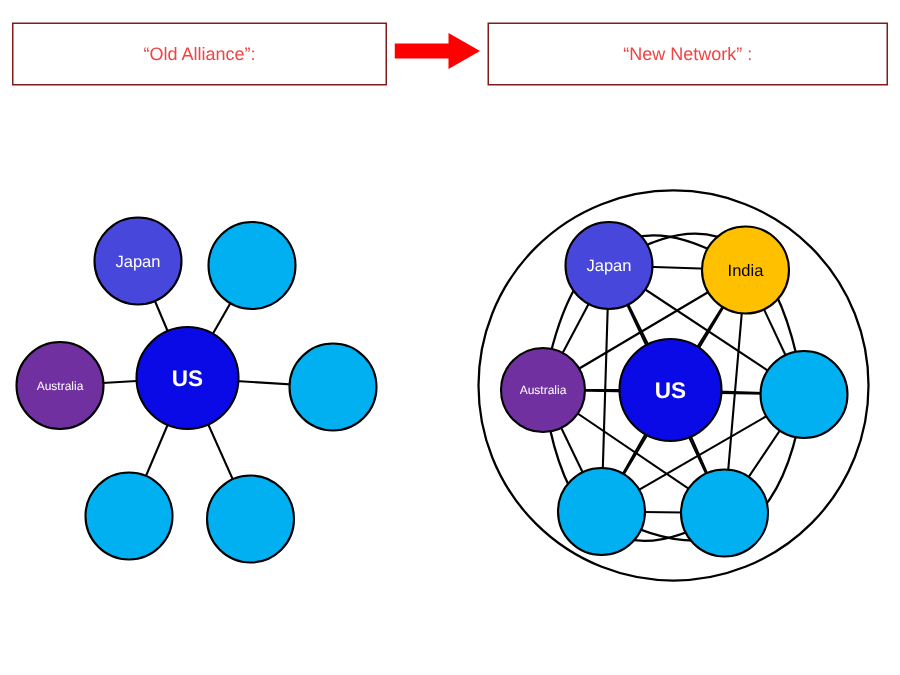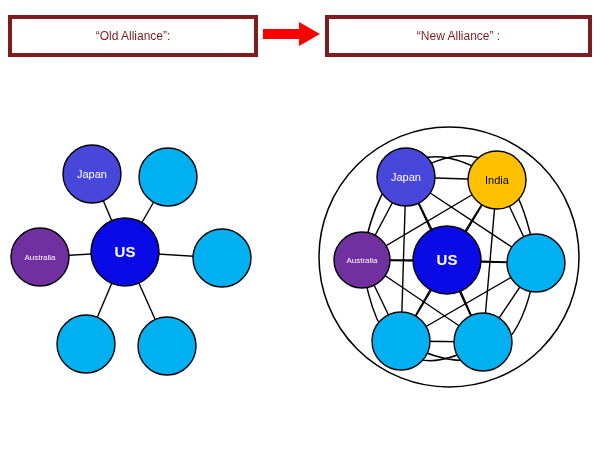--- a/index.html
+++ b/index.html
@@ -17,30 +17,30 @@
   }
   #diagram-svg {
     position: absolute;
     left: 0;
     top: 0;
   }
   .title-box {
     position: absolute;
     top: 15px;
     height: 42px;
-    border: 4px solid #7f1d1d;
+    border: 1px solid #7f1d1d;
     background: #ffffff;
     display: flex;
     flex-direction: column;
     justify-content: center;
     align-items: center;
     text-align: center;
     font-size: 12px;
     line-height: 1.55;
-    color: #7f1d1d;
+    color: #ef4444;
     box-sizing: border-box;
   }
   .arrow-svg {
     position: absolute;
     left: 263px;
     top: 20px;
   }
 </style>
 </head>
 <body>
@@ -109,16 +109,16 @@
 
   <div class="title-box" style="left:8px; width:250px;">
     <div>“Old Alliance”:</div>
   </div>
 
   <svg class="arrow-svg" width="58" height="28" viewBox="0 0 58 28">
     <polygon points="0,9 36,9 36,2 57,14 36,26 36,19 0,19" fill="#FF0000"></polygon>
   </svg>
 
   <div class="title-box" style="left:325px; width:267px;">
-    <div>“New Alliance” :</div>
+    <div>“New Network” :</div>
   </div>
 
 </div>
 
 </body></html>

